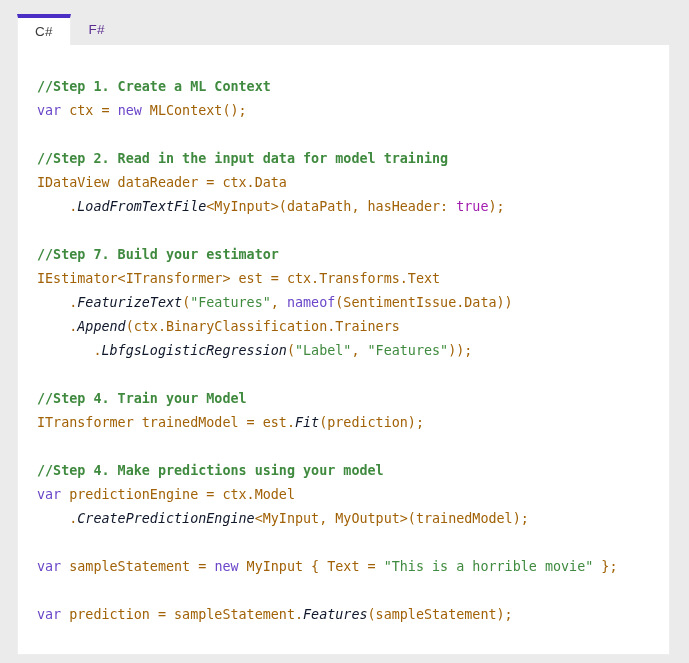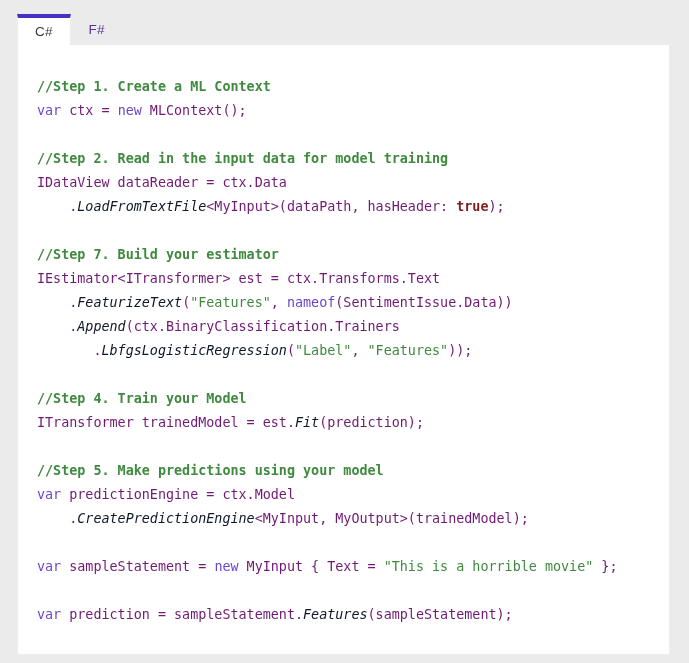--- a/index.html
+++ b/index.html
@@ -80,24 +80,24 @@
     font-family: "DejaVu Sans Mono", "Liberation Mono", monospace;
     font-size: 13.4px;
     line-height: 24px;
     color: #24292e;
     white-space: pre;
     tab-size: 4;
   }
 
   .cmt { color: #3f8a3f; font-weight: bold; }
   .kw  { color: #6b46c9; }
-  .lit { color: #7f1d1d; font-weight: bold; }
+  .lit { color: #a21caf; }
   .str { color: #3f8a3f; }
   .fn  { color: #0f172a; font-style: italic; }
-  .plain { color: #701a75; }
+  .plain { color: #a16207; }
 </style>
 </head>
 <body>
 
 <div id="root">
 
   <div class="tabstrip">
     <div class="tab active">
       <span>C#</span>
     </div>
@@ -116,21 +116,21 @@
 <span></span>
 <span><span class="cmt">//Step 7. Build your estimator</span></span>
 <span><span class="plain">IEstimator&lt;ITransformer&gt; est = ctx.Transforms.Text</span></span>
 <span><span class="plain">    .</span><span class="fn">FeaturizeText</span><span class="plain">(</span><span class="str">"Features"</span><span class="plain">, </span><span class="kw">nameof</span><span class="plain">(SentimentIssue.Data))</span></span>
 <span><span class="plain">    .</span><span class="fn">Append</span><span class="plain">(ctx.BinaryClassification.Trainers</span></span>
 <span><span class="plain">       .</span><span class="fn">LbfgsLogisticRegression</span><span class="plain">(</span><span class="str">"Label"</span><span class="plain">, </span><span class="str">"Features"</span><span class="plain">));</span></span>
 <span></span>
 <span><span class="cmt">//Step 4. Train your Model</span></span>
 <span><span class="plain">ITransformer trainedModel = est.</span><span class="fn">Fit</span><span class="plain">(prediction);</span></span>
 <span></span>
-<span><span class="cmt">//Step 5. Make predictions using your model</span></span>
+<span><span class="cmt">//Step 4. Make predictions using your model</span></span>
 <span><span class="kw">var</span><span class="plain"> predictionEngine = ctx.Model</span></span>
 <span><span class="plain">    .</span><span class="fn">CreatePredictionEngine</span><span class="plain">&lt;MyInput, MyOutput&gt;(trainedModel);</span></span>
 <span></span>
 <span><span class="kw">var</span><span class="plain"> sampleStatement = </span><span class="kw">new</span><span class="plain"> MyInput { Text = </span><span class="str">"This is a horrible movie"</span><span class="plain"> };</span></span>
 <span></span>
 <span><span class="kw">var</span><span class="plain"> prediction = sampleStatement.</span><span class="fn">Features</span><span class="plain">(sampleStatement);</span></span></pre>
   </div>
 
 </div>
 

